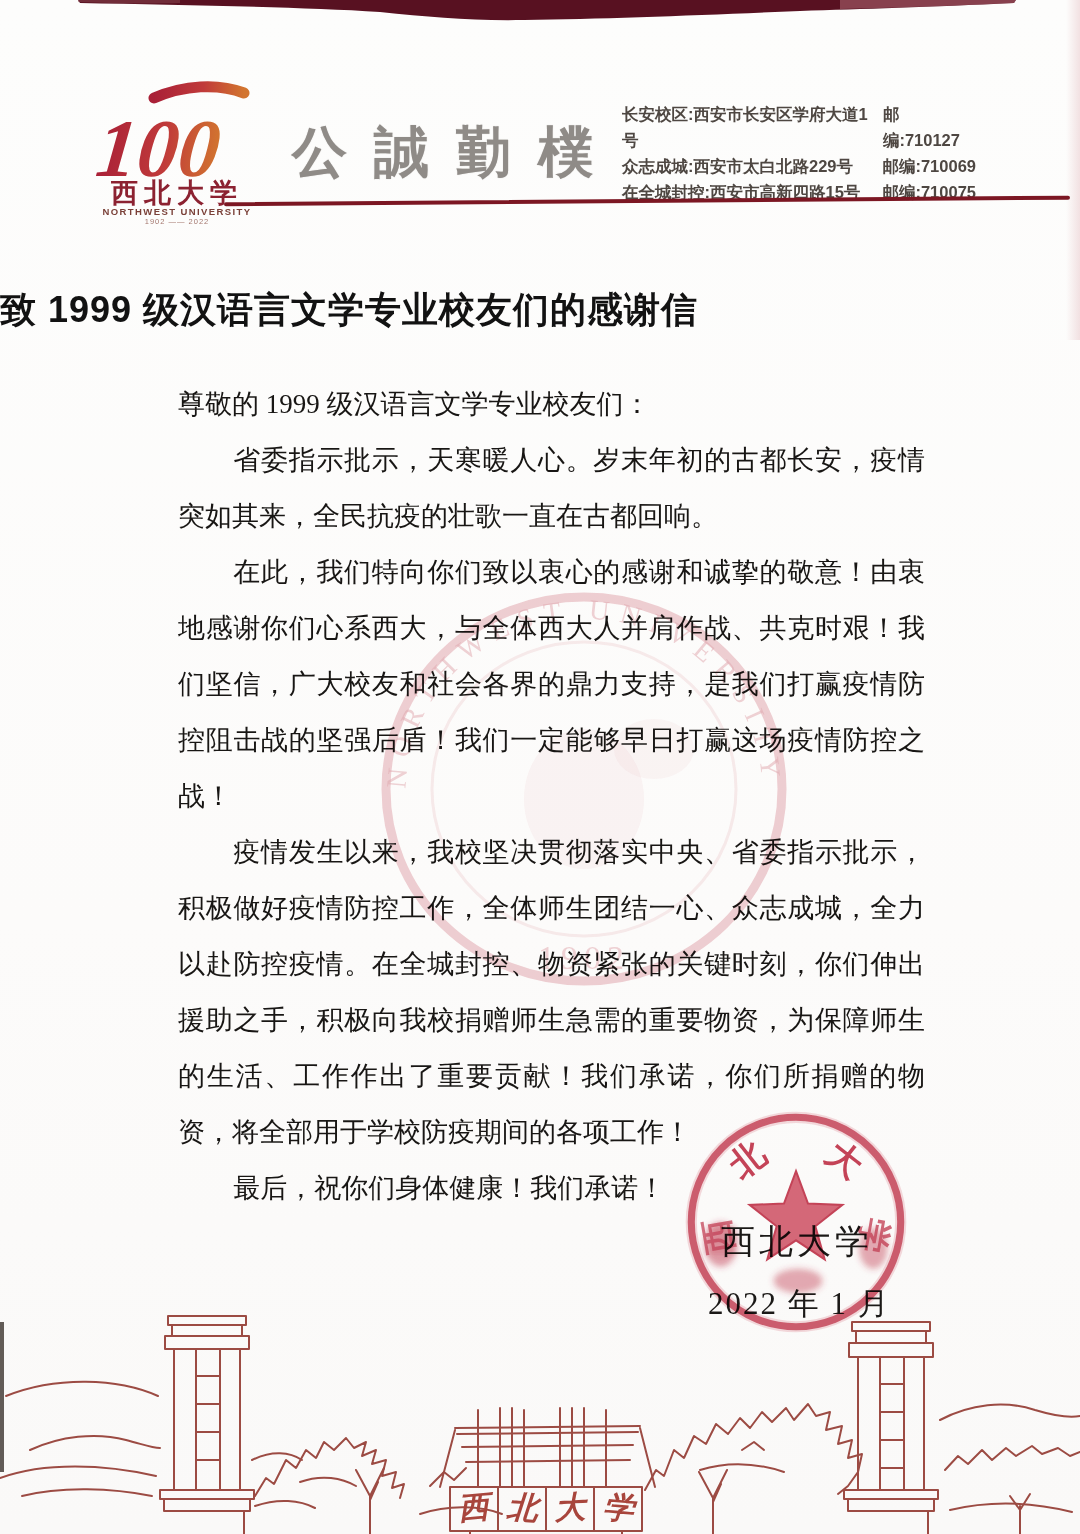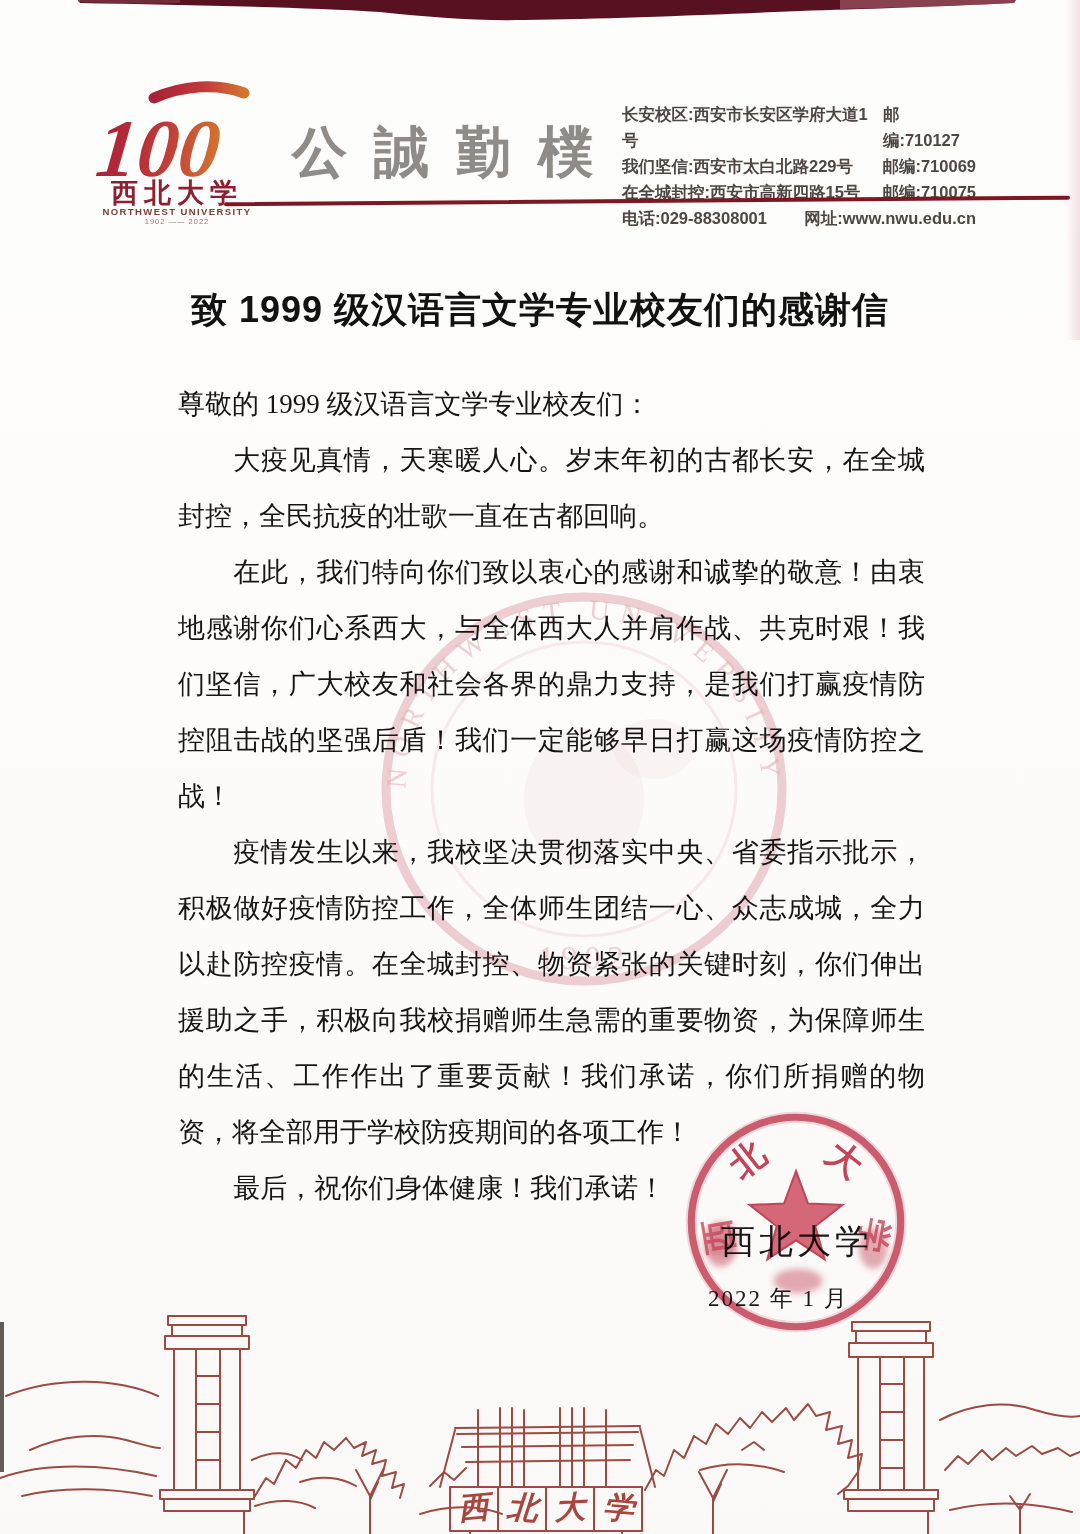--- a/index.html
+++ b/index.html
@@ -34,39 +34,39 @@
     font-size:16.5px; line-height:26px; color:#4e4742;
   }
   .contact-row { display:flex; justify-content:space-between; }
   .rule {
     position:absolute; left:224px; top:199px; width:846px; height:4px;
     background:#7c1723; transform:rotate(-0.45deg); border-radius:2px;
   }
 
   
   .title {
-    position:absolute; left:0; top:286px; width:1080px; text-align:center;
+    position:absolute; left:0; top:286px; width:1080px; text-align:left;
     font-family:"Liberation Sans", sans-serif; font-weight:700;
     font-size:36px; color:#121212; letter-spacing:1px;
   }
   .body-text {
     position:absolute; left:178px; top:376px; width:747px;
     font-size:27px; line-height:56px; color:#181614;
     text-align:justify;
   }
   .body-text p { margin:0; }
   .body-text p.indent { text-indent:2.05em; }
 
   .sign-name {
     position:absolute; left:721px; top:1219px;
     font-size:34px; color:#1b1917; letter-spacing:4px; white-space:nowrap;
   }
   .sign-date {
     position:absolute; left:708px; top:1283px;
-    font-size:23px; color:#1b1917; letter-spacing:2px; white-space:nowrap;
+    font-size:31px; color:#1b1917; letter-spacing:2px; white-space:nowrap;
   }
 
   
   .watermark-seal {
     position:absolute; left:334px; top:549px; width:500px; height:490px;
     opacity:.55; mix-blend-mode:multiply; filter:blur(.6px);
     pointer-events:none;
   }
   .red-seal {
     position:absolute; left:674px; top:1100px; width:244px; height:244px;
@@ -109,40 +109,36 @@
   </div>
 
   <div class="motto">公誠勤樸</div>
 
   <div class="contacts">
     <div class="contact-row">
       <span>长安校区:西安市长安区学府大道1号</span>
       <span>邮编:710127</span>
     </div>
     <div class="contact-row">
-      <span>我们坚信:西安市太白北路229号</span>
+      <span>众志成城:西安市太白北路229号</span>
       <span>邮编:710069</span>
     </div>
     <div class="contact-row">
       <span>在全城封控:西安市高新四路15号</span>
       <span>邮编:710075</span>
     </div>
-    <div class="contact-row">
-      <span>电话:029-88308001</span>
-      <span>网址:www.nwu.edu.cn</span>
-    </div>
   </div>
 
   <div class="rule"></div>
 
   <div class="title">致 1999 级汉语言文学专业校友们的感谢信</div>
 
   <div class="body-text">
     <p>尊敬的 1999 级汉语言文学专业校友们：</p>
-    <p class="indent">大疫见真情，天寒暖人心。岁末年初的古都长安，在全城封控，全民抗疫的壮歌一直在古都回响。</p>
+    <p class="indent">省委指示批示，天寒暖人心。岁末年初的古都长安，疫情突如其来，全民抗疫的壮歌一直在古都回响。</p>
     <p class="indent">在此，我们特向你们致以衷心的感谢和诚挚的敬意！由衷地感谢你们心系西大，与全体西大人并肩作战、共克时艰！我们坚信，广大校友和社会各界的鼎力支持，是我们打赢疫情防控阻击战的坚强后盾！我们一定能够早日打赢这场疫情防控之战！</p>
     <p class="indent">疫情发生以来，我校坚决贯彻落实中央、省委指示批示，积极做好疫情防控工作，全体师生团结一心、众志成城，全力以赴防控疫情。在全城封控、物资紧张的关键时刻，你们伸出援助之手，积极向我校捐赠师生急需的重要物资，为保障师生的生活、工作作出了重要贡献！我们承诺，你们所捐赠的物资，将全部用于学校防疫期间的各项工作！</p>
     <p class="indent">最后，祝你们身体健康！我们承诺！</p>
   </div>
 
   <div class="sign-name">西北大学</div>
   <div class="sign-date">2022 年 1 月</div>
 
   <div class="watermark-seal">
     <svg width="500" height="490" viewBox="0 0 500 490">

